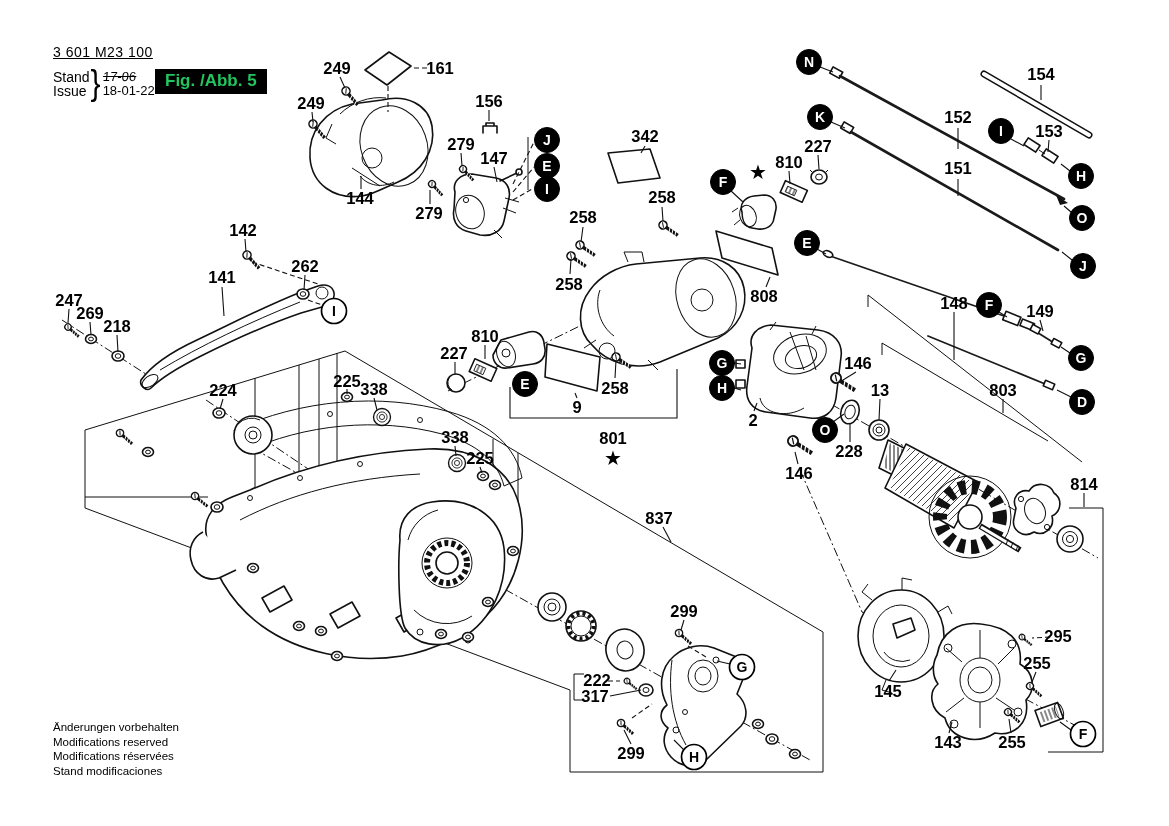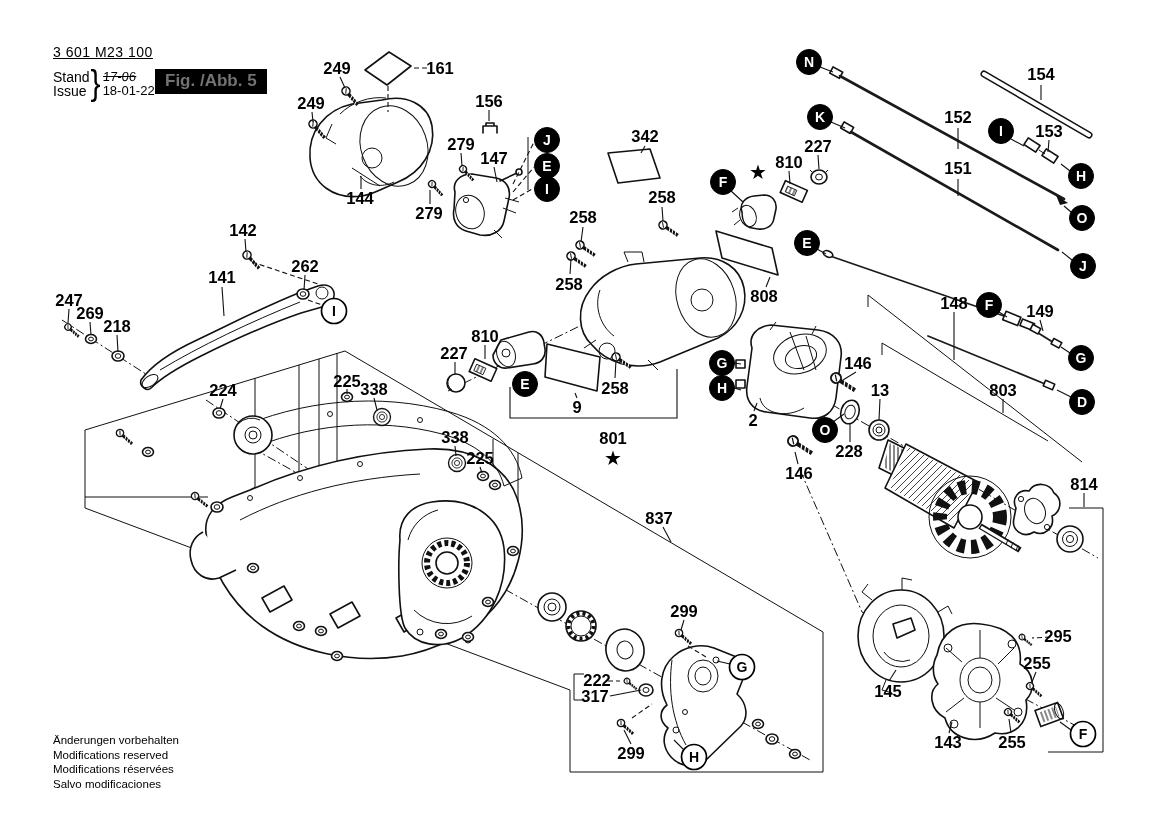--- a/index.html
+++ b/index.html
@@ -7,24 +7,24 @@
         font-family:"Liberation Sans",sans-serif;color:#000;}
   #diagram-svg{position:absolute;left:0;top:0;}
   
   #title-block{position:absolute;left:53px;top:44px;}
   #doc-number{font-size:14px;letter-spacing:.5px;text-decoration:underline;}
   #rev-row{display:flex;align-items:center;margin-top:7px;}
   #rev-labels{font-size:14px;line-height:14px;}
   #rev-brace{font-size:30px;font-weight:400;margin:0 2px 0 1px;transform:scaleY(1.15);}
   #rev-dates{font-size:13px;line-height:14px;}
   .struck{text-decoration:line-through;position:relative;display:inline-block;transform:skewX(-6deg);}
-  #fig-box{position:absolute;left:155px;top:69px;background:#000;color:#737373;
+  #fig-box{position:absolute;left:155px;top:69px;background:#000;color:#22c55e;
            font-size:17px;font-weight:bold;padding:2px 10px 3px 10px;}
   
-  #footer-block{position:absolute;left:53px;top:720px;font-size:11.5px;line-height:14.5px;margin-top:13px;}
+  #footer-block{position:absolute;left:53px;top:720px;font-size:11.5px;line-height:14.5px;}
   
   .ol{fill:none;stroke:#111;stroke-width:1.6;stroke-linejoin:round;stroke-linecap:round;}
   .fw{fill:#fff;stroke:#111;stroke-width:1.6;stroke-linejoin:round;}
   .thin{fill:none;stroke:#111;stroke-width:1;}
   .leader{fill:none;stroke:#111;stroke-width:1.1;}
   .dash{stroke-dasharray:5 3;}
   .dashdot{fill:none;stroke:#111;stroke-width:1;stroke-dasharray:9 3 2 3;}
   .cable{fill:none;stroke:#1a1a1a;stroke-width:2.6;stroke-linecap:round;}
   .cablethin{fill:none;stroke:#1a1a1a;stroke-width:1.8;stroke-linecap:round;}
   .plabel{font:bold 16.5px "Liberation Sans",sans-serif;text-anchor:middle;fill:#000;}
@@ -535,16 +535,16 @@
       <div>18-01-22</div>
     </div>
   </div>
 </div>
 <div id="fig-box">Fig. /Abb. 5</div>
 
 <div id="footer-block">
   <div>Änderungen vorbehalten</div>
   <div>Modifications reserved</div>
   <div>Modifications réservées</div>
-  <div>Salvo modificaciones</div>
+  <div>Stand modificaciones</div>
 </div>
 
 </div>
 
 </body></html>

